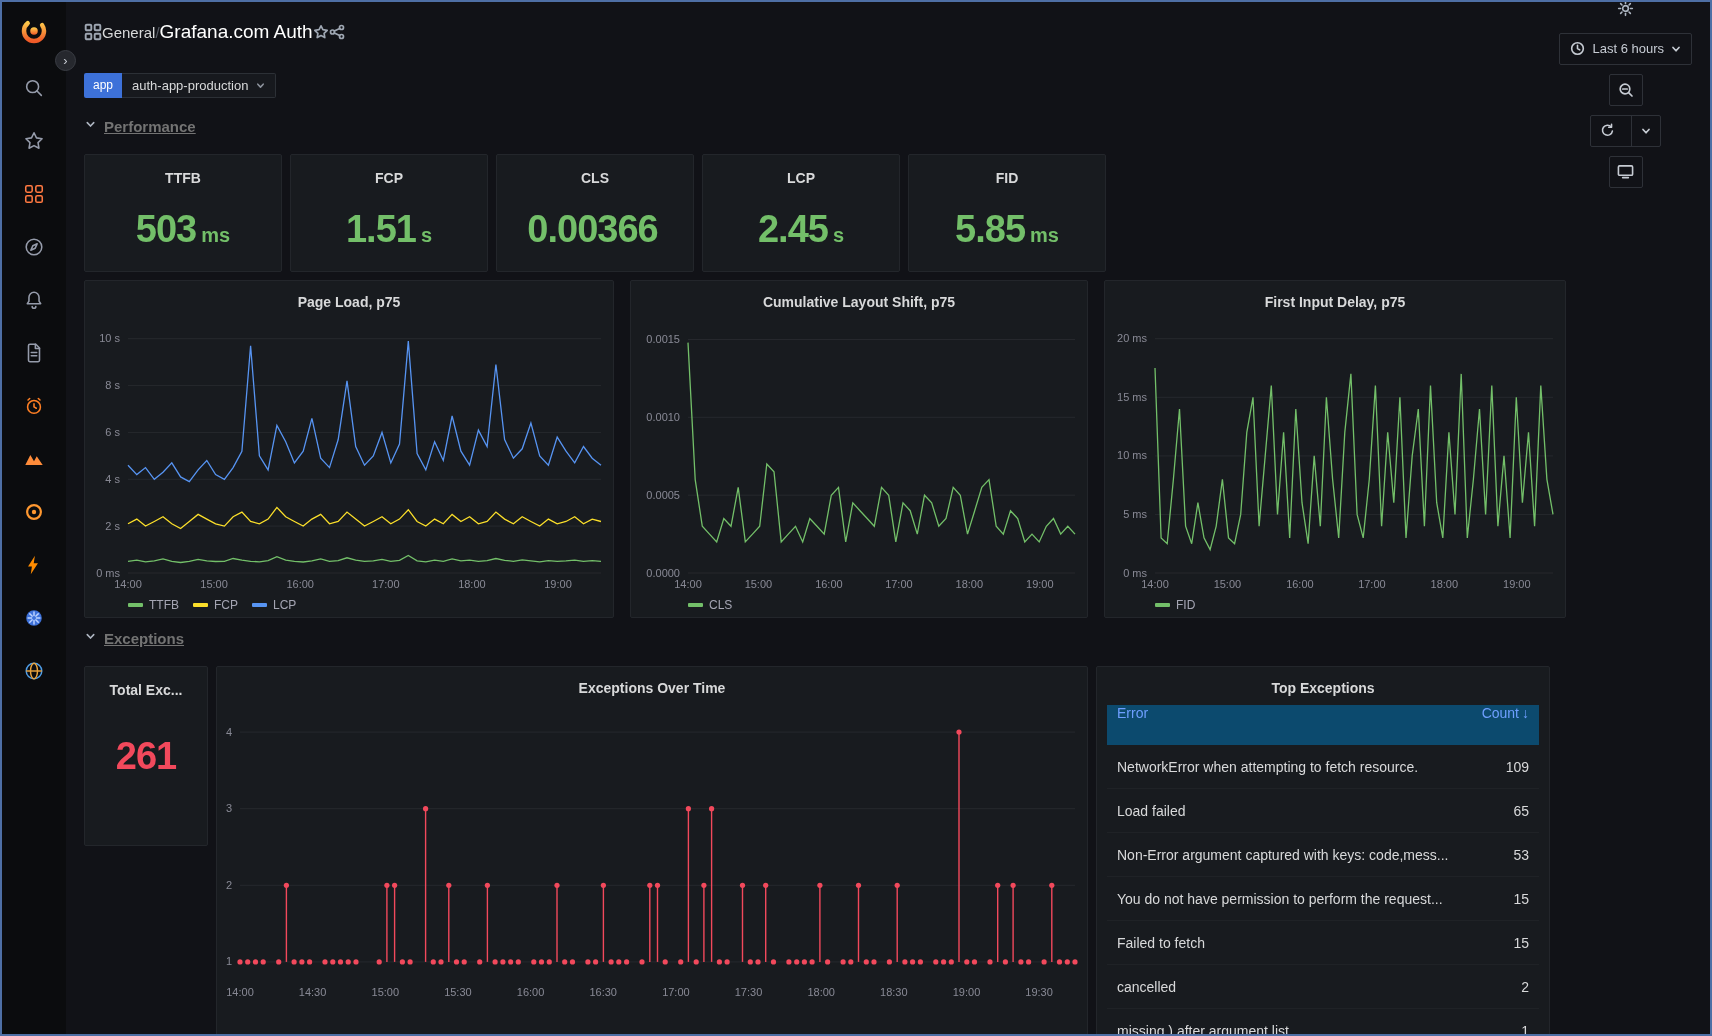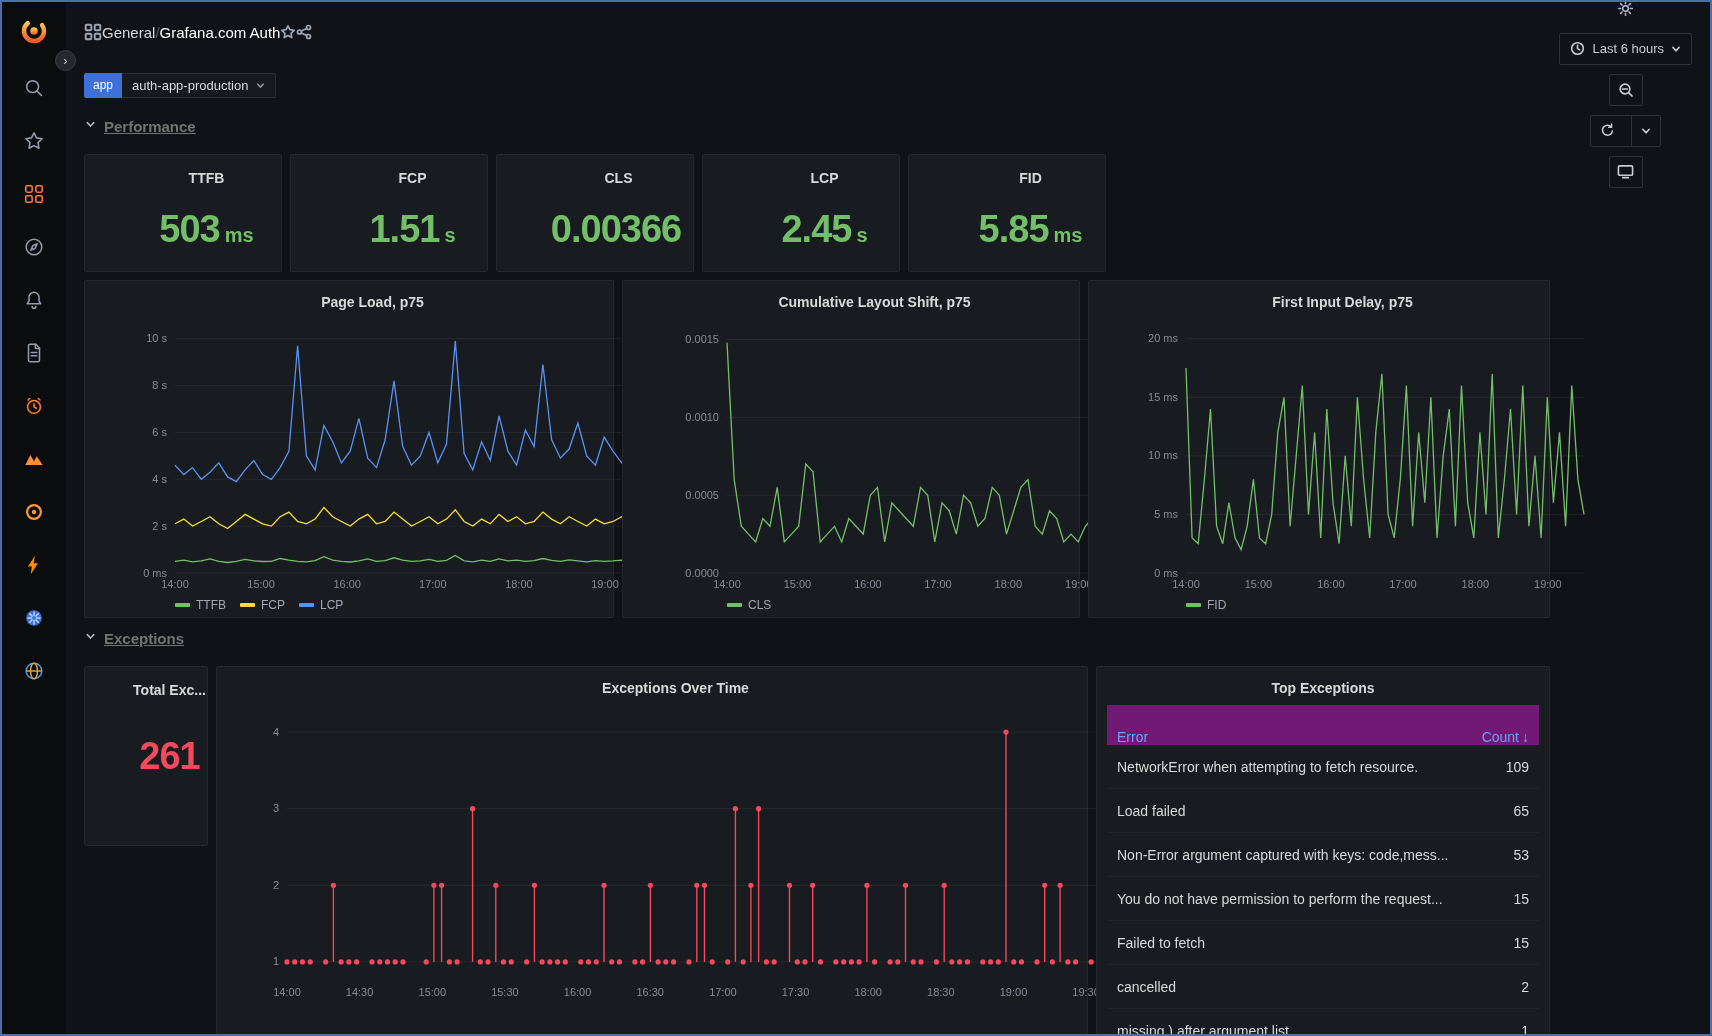--- a/index.html
+++ b/index.html
@@ -21,63 +21,63 @@
   .side-icon { width:22px; height:22px; color:#969cab; display:flex; align-items:center; justify-content:center; cursor:pointer; }
   .side-icon.active { color:#ff7941; }
   .sidebar-expand { position:absolute; left:53px; top:48px; width:21px; height:21px; border-radius:50%; background:#26282e; border:1px solid #3a3d44; color:#c7ccd4; display:flex; align-items:center; justify-content:center; font-size:13px; z-index:9; cursor:pointer; }
 
   
   .main { flex:1; display:flex; flex-direction:column; min-width:0; }
   .navbar { height:60px; display:flex; align-items:center; padding:0 18px; flex-shrink:0; }
   .crumb-icon { color:#9fa7b3; display:flex; }
   .crumb-section { color:#d8d9da; font-size:15px; }
   .crumb-sep { color:#585d66; font-size:15px; }
-  .crumb-title { color:#ffffff; font-size:15px; font-weight:500; }
+  .crumb-title { color:#ffffff; font-size:19px; font-weight:500; }
   .nav-mini { color:#9fa7b3; display:flex; cursor:pointer; }
   .nav-right { margin-left:auto; display:flex; align-items:center; gap:9px;flex-direction:column; }
   .icon-btn { width:30px; height:30px; display:flex; align-items:center; justify-content:center; color:#aeb6c2; cursor:pointer; border-radius:2px; }
   .toolbar-btn { height:32px; border:1px solid #2e3138; display:flex; align-items:center; gap:7px; padding:0 10px; border-radius:2px; color:#c7ccd4; font-size:13px; font-weight:500; cursor:pointer; background:#111217; }
   .toolbar-btn.square { width:34px; padding:0; justify-content:center; }
   .split { padding:0; }
   .split .seg { height:100%; display:flex; align-items:center; padding:0 9px; }
   .split .seg + .seg { border-left:1px solid #2e3138; }
 
   .subbar { height:46px; display:flex; align-items:center; padding:0 18px; flex-shrink:0; }
   .var-chip { display:flex; align-items:stretch; font-size:13px; cursor:pointer; }
   .var-label { background:#3d71d9; color:#fff; padding:5px 9px; border-radius:2px 0 0 2px; font-weight:500; font-size:12px; display:flex; align-items:center; }
   .var-value { background:#17191e; border:1px solid #2c3036; border-left:none; padding:4px 10px; color:#d8d9da; border-radius:0 2px 2px 0; display:flex; align-items:center; gap:8px; }
   .var-caret { color:#8e949e; display:flex; }
 
   .dash { flex:1; padding:0 18px; overflow:hidden; }
   .section-header { display:flex; gap:7px; height:28px; margin:10px 0 8px; color:#737373; font-size:15px; font-weight:700; cursor:pointer;text-decoration:underline; }
   .section-header .chev { color:#aeb6c2; display:flex; }
 
-  .panel { background:#181b1f; border:1px solid #23262b; border-radius:2px;padding-left:47px; }
+  .panel { background:#181b1f; border:1px solid #23262b; border-radius:2px; }
   .panel-title { height:30px; display:flex; align-items:center; justify-content:center; font-size:14px; font-weight:600; color:#d8d9da; white-space:nowrap; overflow:hidden; text-overflow:ellipsis; cursor:pointer; flex-shrink:0; }
 
   .stats-row { display:flex; gap:8px; margin-bottom:8px; }
   .stat-panel { width:198px; height:118px; padding-top:8px; }
   .stat-value { display:flex; align-items:baseline; justify-content:center; margin-top:16px; }
   .stat-number { font-size:38px; font-weight:700; color:#73bf69; line-height:1.1; letter-spacing:-1px; }
   .stat-unit { font-size:20px; font-weight:700; color:#73bf69; margin-left:5px; }
 
-  .ts-row { display:flex; gap:8px; margin-bottom:12px; }
+  .ts-row { display:flex; gap:16px; margin-bottom:12px; }
   .ts-panel { height:338px; display:flex; flex-direction:column; padding-top:6px; }
   .chart { flex:1; min-height:0; }
   .legend { height:24px; display:flex; gap:14px; align-items:center; font-size:12px; color:rgba(204,204,220,0.78); flex-shrink:0; }
   .legend-item { display:flex; align-items:center; cursor:pointer; }
   .legend-swatch { width:15px; height:4px; border-radius:1px; display:inline-block; margin-right:6px; }
   text.tick { fill:rgba(204,204,220,0.62); font-family:"Liberation Sans", sans-serif; font-size:11px; }
 
   .exc-row { display:flex; gap:8px; align-items:flex-start; }
   .total-panel { width:124px; height:180px; padding-top:8px; }
   .total-value { font-size:38px; font-weight:700; color:#f2495c; text-align:center; margin-top:30px; letter-spacing:-1px; }
   .exc-chart-panel { width:872px; height:440px; display:flex; flex-direction:column; padding-top:6px; }
   .table-panel { width:454px; height:500px; display:flex; flex-direction:column; padding:6px 10px 0 10px; }
-  .thead { display:flex; background:#701a75; height:40px; align-items:flex-end; padding:0 10px; margin-top:2px; }
+  .thead { display:flex; background:#0c4a6e; height:40px; align-items:flex-start; padding:0 10px; margin-top:2px; }
   .th-error { flex:1; color:#6e9fff; font-size:14px; cursor:pointer; }
   .th-count { color:#6e9fff; font-size:14px; cursor:pointer; display:flex; align-items:center; gap:3px; }
   .trow { display:flex; height:44px; align-items:center; padding:0 10px; font-size:14px; color:#d8d9da; border-bottom:1px solid rgba(255,255,255,0.03); }
   .terr { flex:1; white-space:nowrap; overflow:hidden; text-overflow:ellipsis; padding-right:10px; }
   .tcount { text-align:right; }
 </style>
 </head>
 <body>
 
 <div class="frame">

